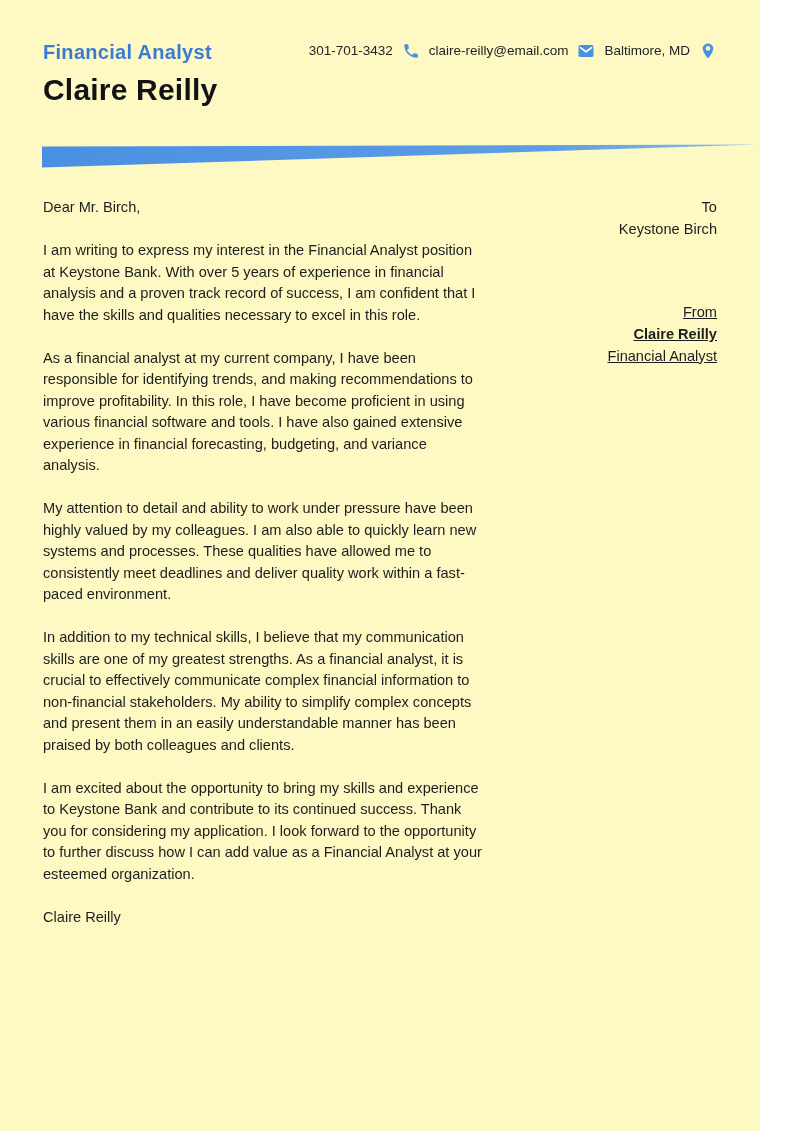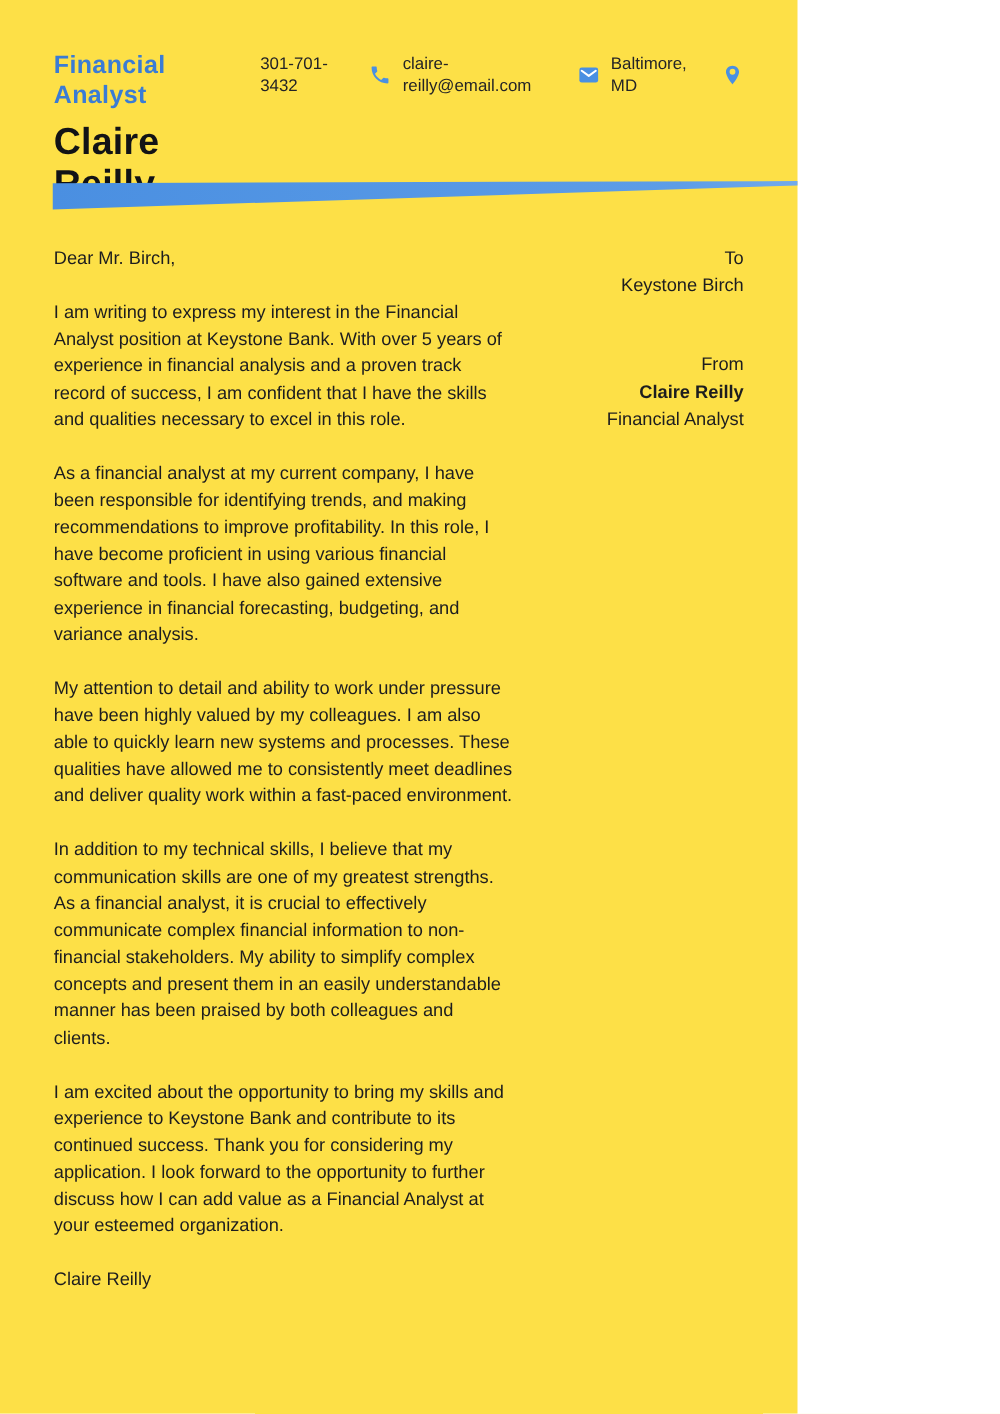--- a/index.html
+++ b/index.html
@@ -4,21 +4,21 @@
 <style>
   :root{
     --title-blue:#3a7cd5;
     --icon-blue:#4a90e2;
     --divider-blue-start:#4a8fe1;
     --divider-blue-end:#8abaf0;
     --body-text:#1d1d1f;
   }
   html,body{margin:0;padding:0;background:#ffffff;}
   body{font-family:"Liberation Sans", sans-serif;-webkit-font-smoothing:antialiased;}
-  .page{position:relative;width:638px;height:1131px;background:#fde047;overflow:hidden;}
+  .page{position:relative;width:760px;height:1131px;background:#fef9c3;overflow:hidden;}
 
   
   .header{display:flex;justify-content:space-between;align-items:flex-start;padding:40px 43px 0 43px;}
   .job-title{color:var(--title-blue,#3a7cd5);font-size:20px;font-weight:700;letter-spacing:.3px;line-height:24px;}
   .candidate-name{color:#121316;font-size:30px;font-weight:700;letter-spacing:.2px;line-height:34px;margin-top:9px;}
   .contact{display:flex;gap:9px;margin-top:2px;}
   .contact-row{display:flex;align-items:center;justify-content:flex-end;gap:9px;font-size:13.5px;color:#232326;line-height:18px;}
   .contact-row .cicon{width:18px;height:18px;color:var(--icon-blue,#4a90e2);flex:0 0 auto;}
   .contact-row .cicon svg{width:18px;height:18px;display:block;}
 
@@ -26,21 +26,21 @@
   .divider{position:absolute;left:42px;top:144px;width:716px;height:24px;}
 
   
   .content{position:absolute;top:197px;left:43px;right:43px;display:flex;justify-content:space-between;}
   .letter{width:443px;font-size:14.6px;line-height:21.5px;color:var(--body-text,#1d1d1f);hyphens:auto;-webkit-hyphens:auto;}
   .letter p{margin:0 0 21.5px 0;}
   .letter p.signature{margin-bottom:0;}
 
   .meta{width:220px;text-align:right;font-size:14.6px;line-height:21.7px;color:var(--body-text,#1d1d1f);}
   .meta .bold{font-weight:700;}
-  .meta .from-block{margin-top:42px;}
+  .meta .from-block{margin-top:62px;text-decoration:underline;}
 </style>
 </head>
 <body>
 
 <div class="page">
 
   <div class="header">
     <div>
       <div class="job-title">Financial Analyst</div>
       <div class="candidate-name">Claire Reilly</div>

